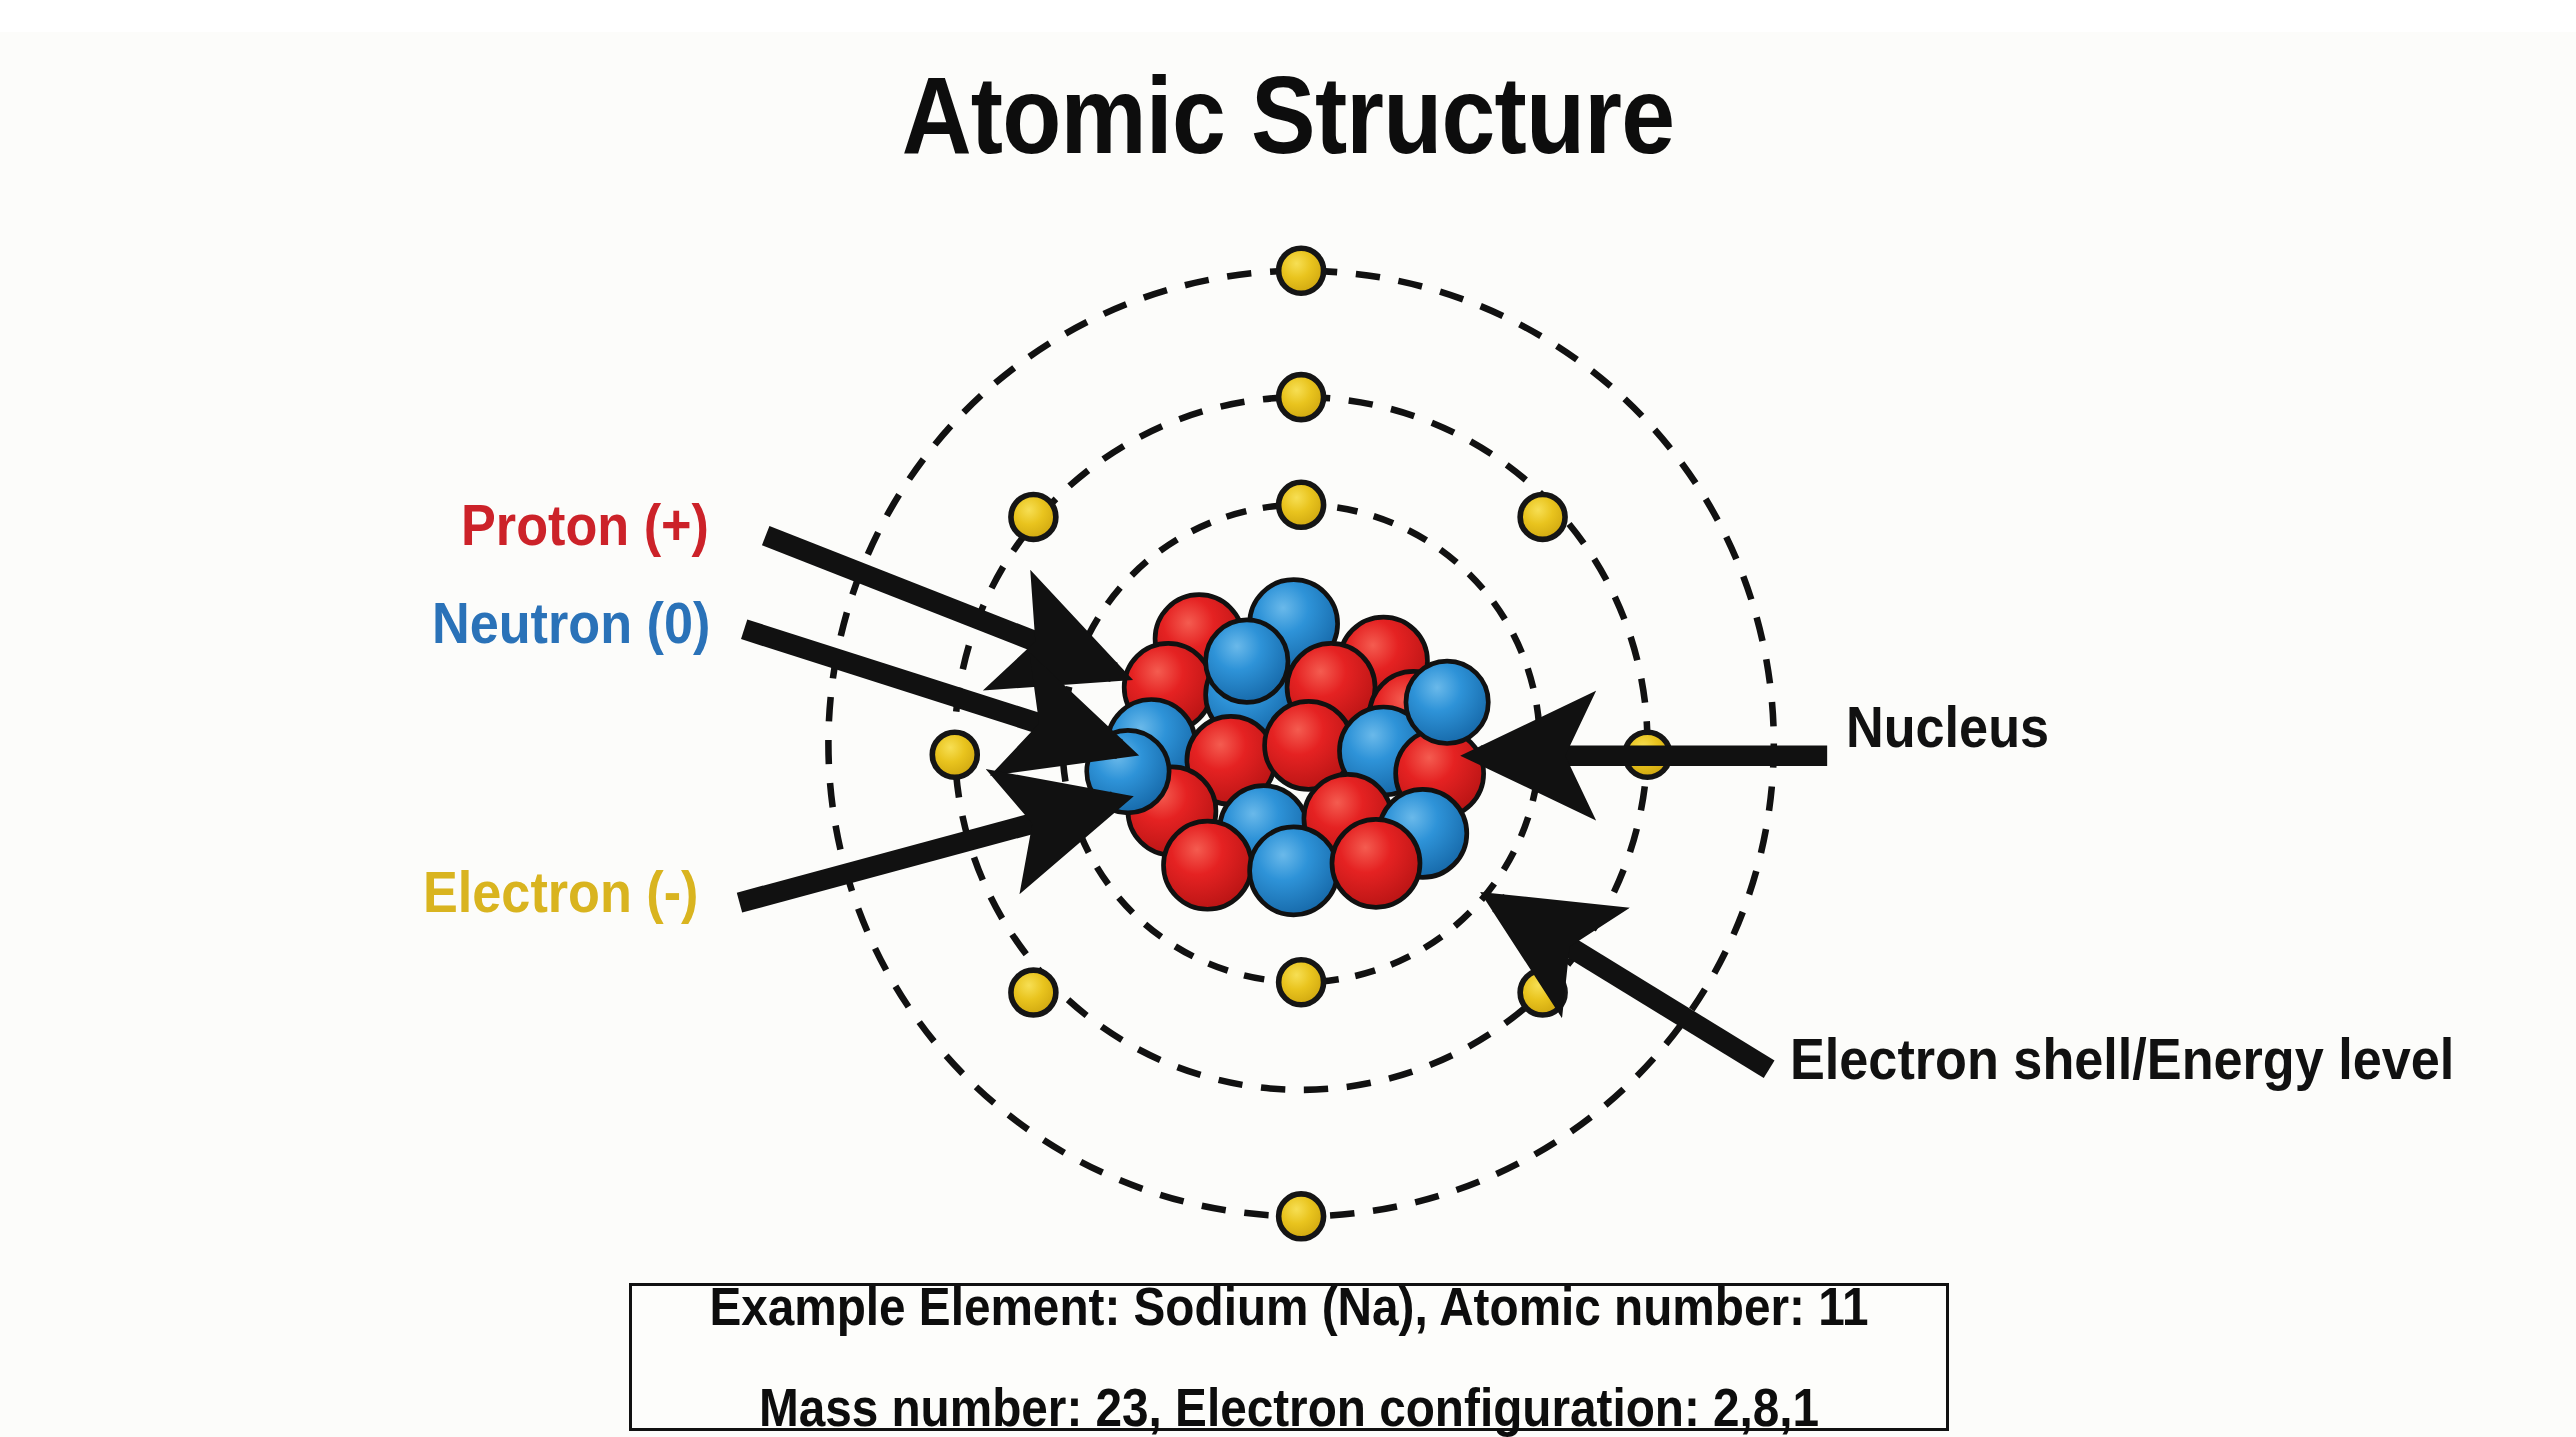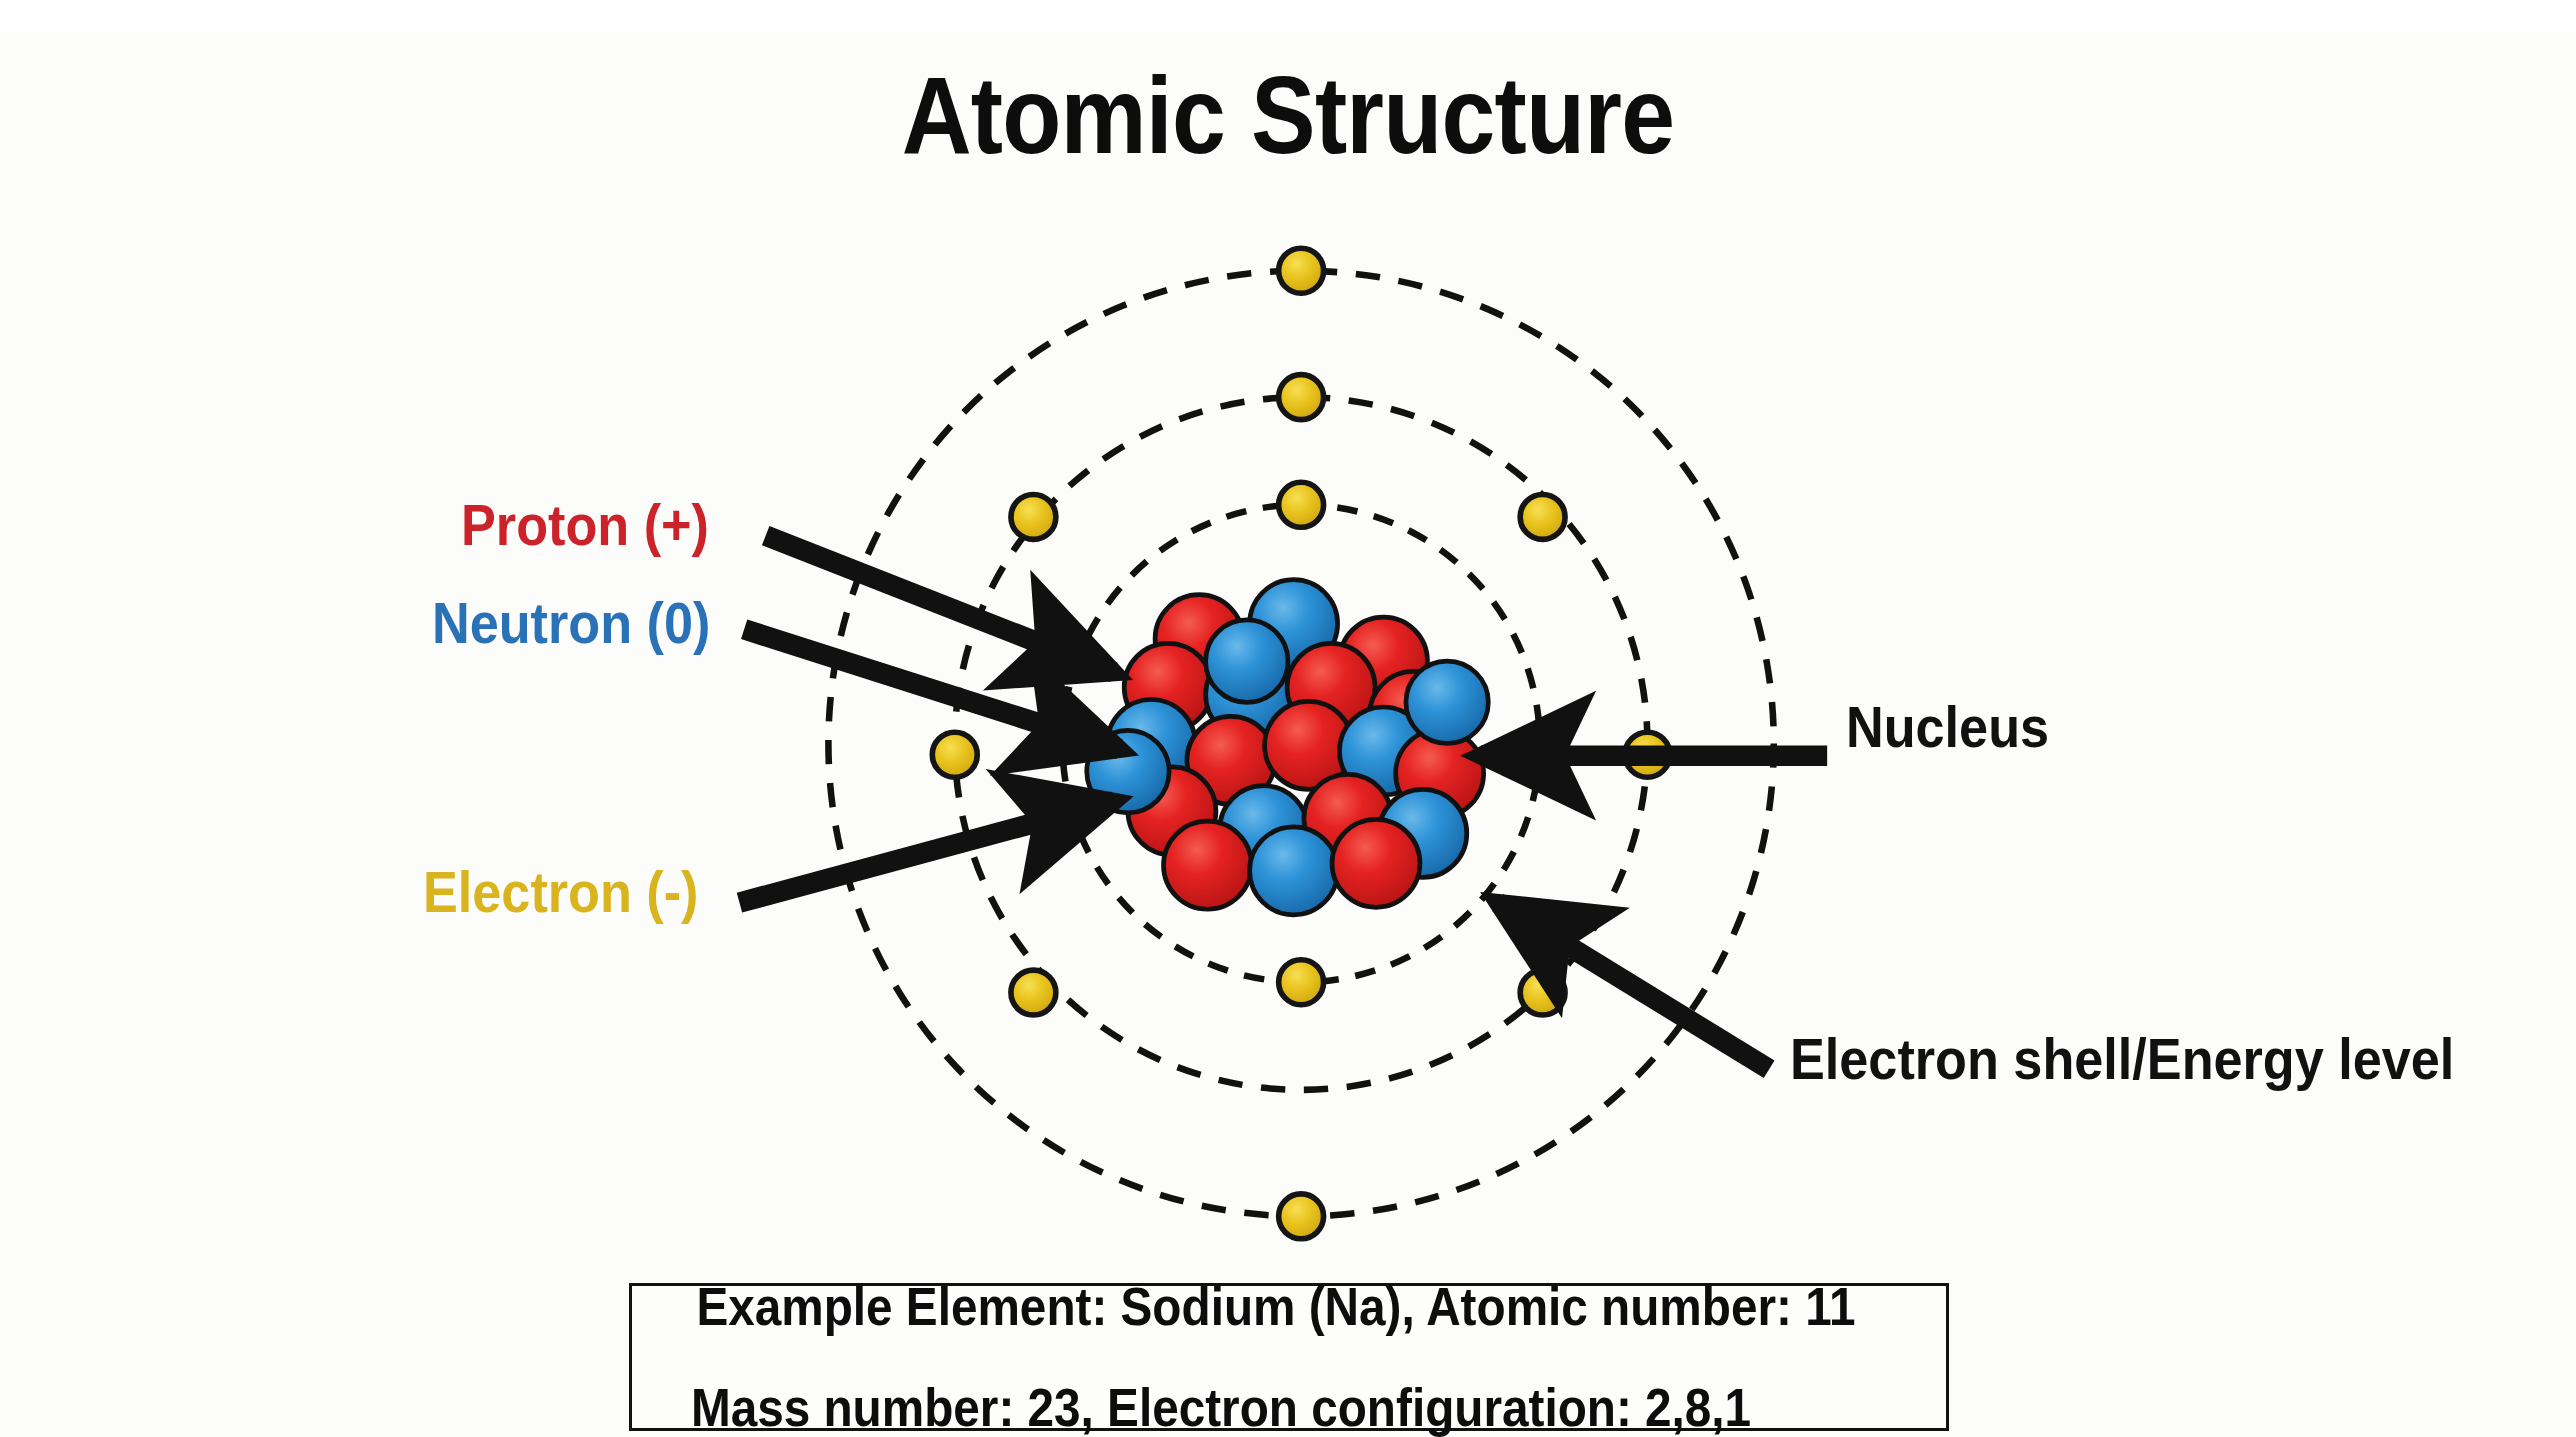--- a/index.html
+++ b/index.html
@@ -91,21 +91,21 @@
     position: absolute;
     left: 629px;
     top: 1251px;
     width: 1320px;
     height: 148px;
     border: 3.7px solid #111111;
     background: #fdfdfb;
     box-sizing: border-box;
     display: flex;
     flex-direction: column;
-    align-items: flex-start;
+    align-items: center;
     justify-content: center;
     gap: 40px;
   }
   .caption-line {
     font-family: "Liberation Sans Narrow", "Liberation Sans", sans-serif;
     font-weight: bold;
     font-size: 53px;
     color: #0d0d0d;
     white-space: nowrap;
     line-height: 1.16;

